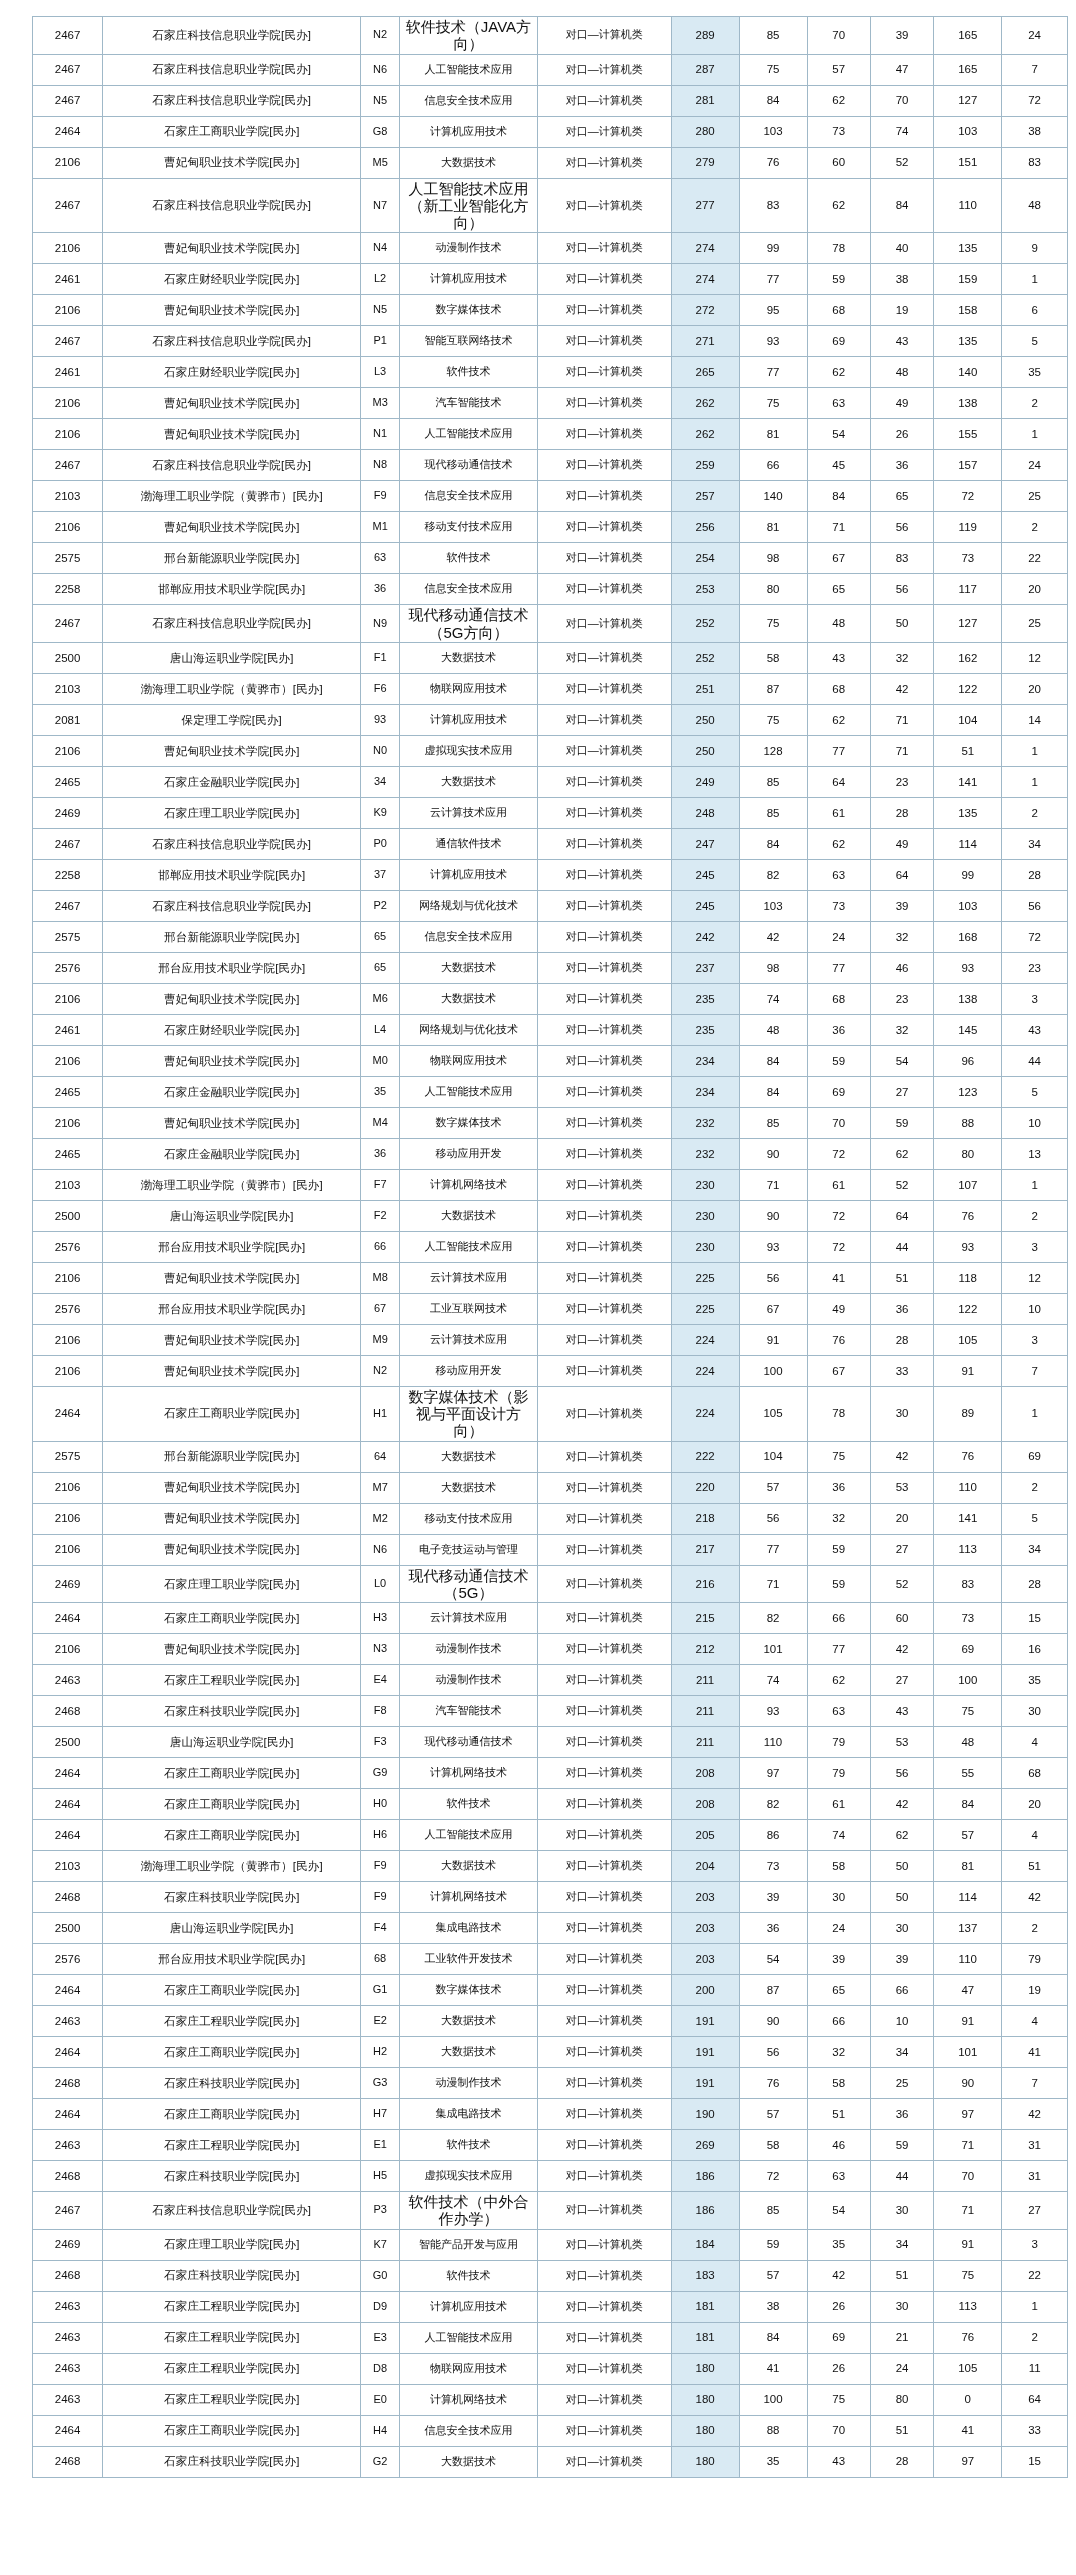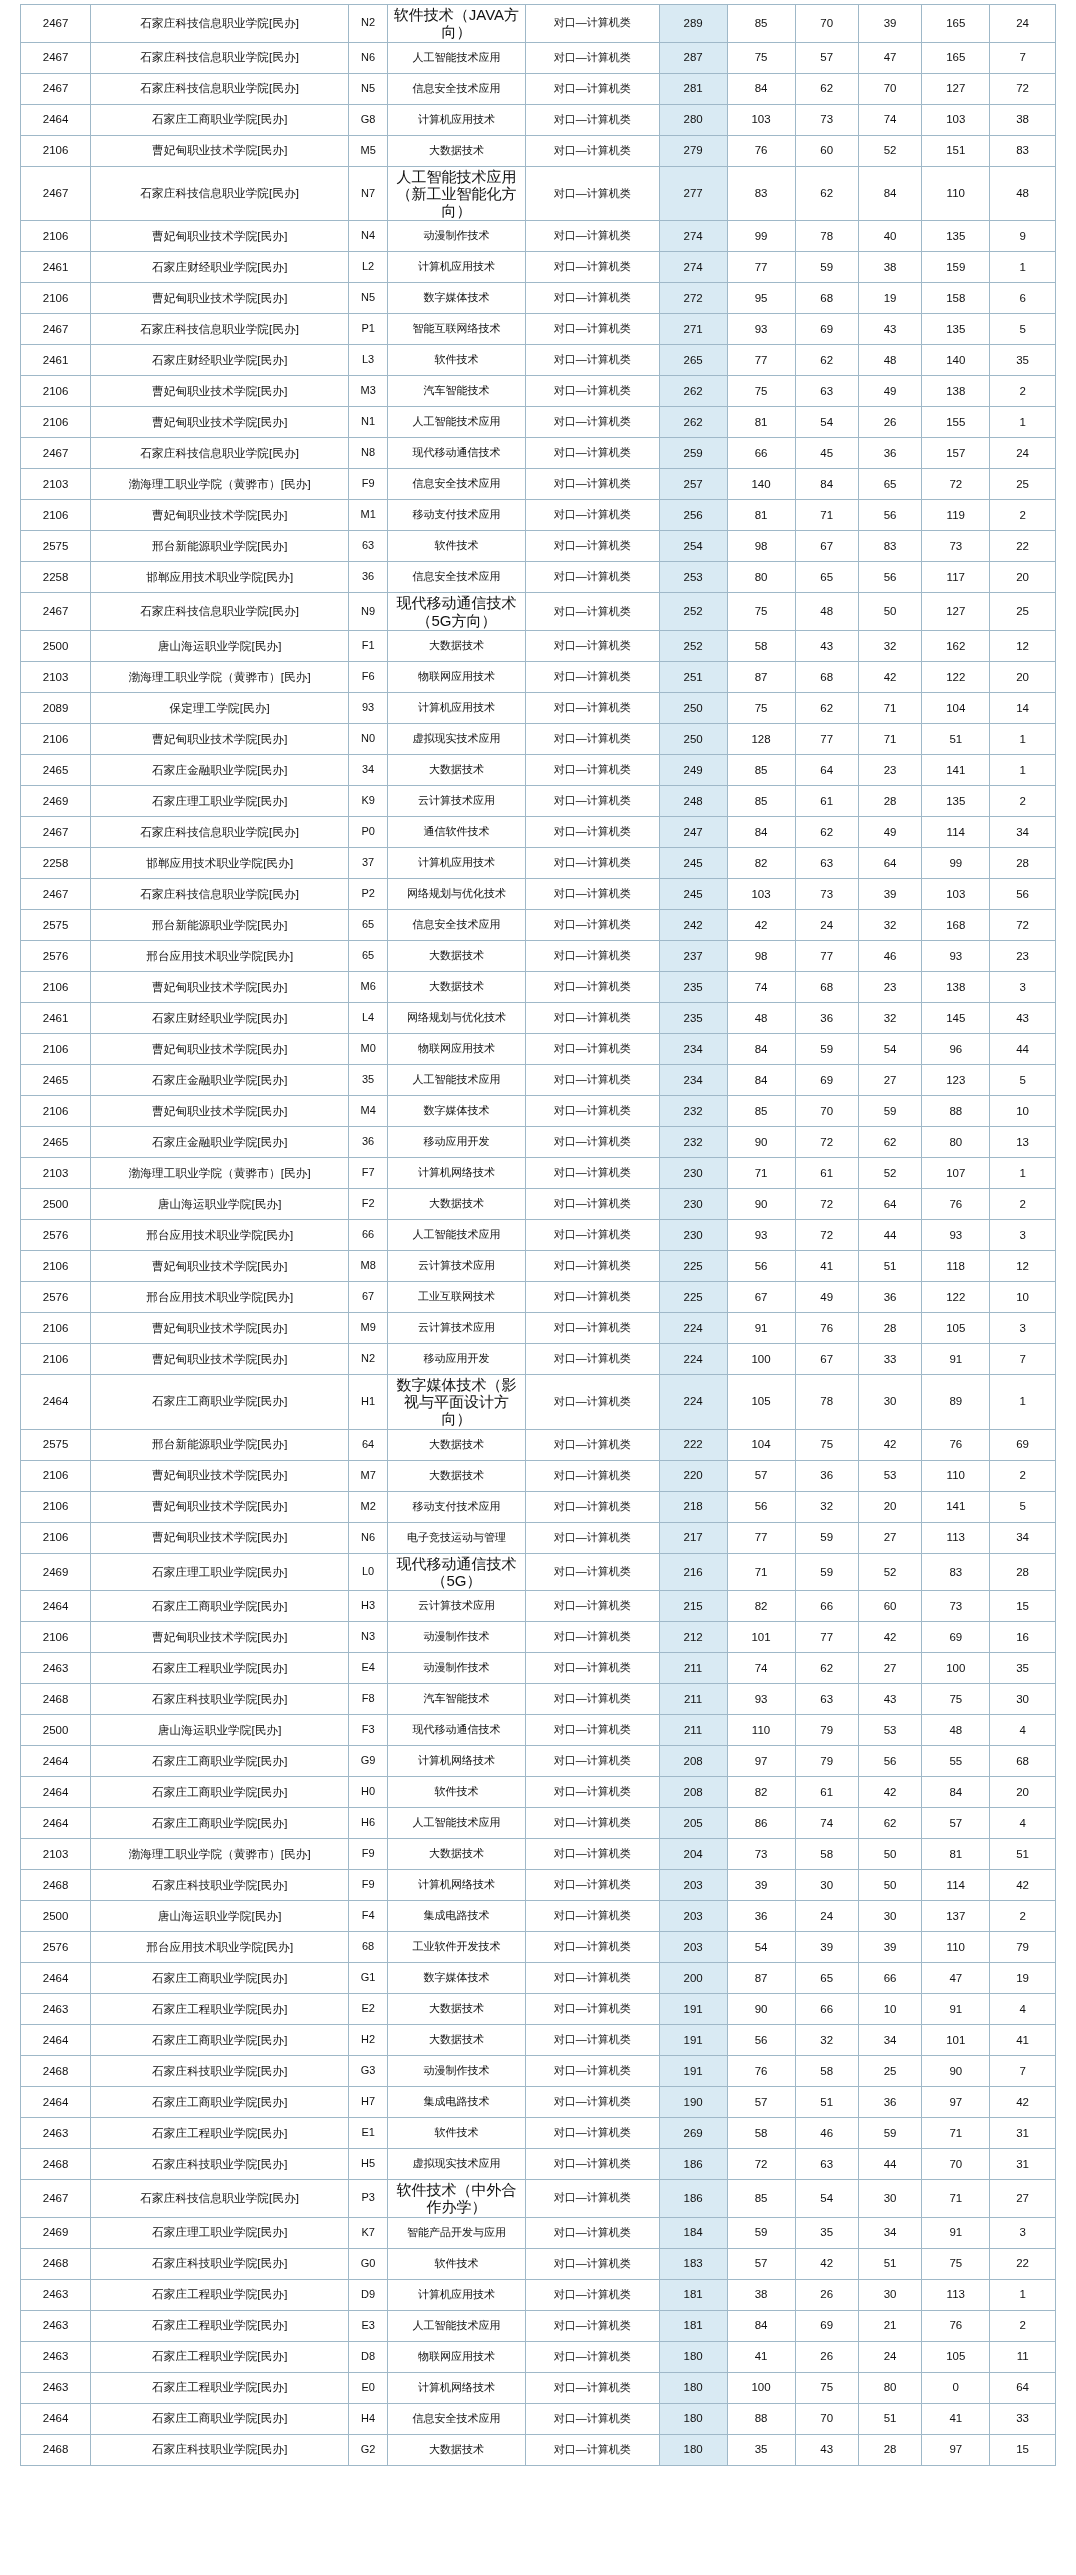--- a/index.html
+++ b/index.html
@@ -1,17 +1,17 @@
 <!DOCTYPE html>
 <html><head>
 <meta charset="utf-8">
 <style>
   html,body{margin:0;padding:0;background:#ffffff;}
   body{font-family:"Liberation Sans","DejaVu Sans",sans-serif;}
-  .sheet{width:1076px;background:#fff;padding:0;box-sizing:border-box;}
+  .sheet{width:1076px;background:#fff;padding:12px;box-sizing:border-box;}
   table{border-collapse:collapse;width:1036px;margin:4px 20px 0 20px;table-layout:fixed;}
   col.c0{width:62px;}
   col.c1{width:228px;}
   col.c2{width:34px;}
   col.c3{width:122px;}
   col.c4{width:118px;}
   col.c5{width:60px;}
   col.c6{width:60px;}
   col.c7{width:56px;}
   col.c8{width:56px;}
@@ -323,21 +323,21 @@
           <td class="major">物联网应用技术</td>
           <td class="cat">对口—计算机类</td>
           <td class="num score">251</td>
           <td class="num">87</td>
           <td class="num">68</td>
           <td class="num">42</td>
           <td class="num">122</td>
           <td class="num">20</td>
         </tr>
         <tr>
-          <td class="code">2089</td>
+          <td class="code">2081</td>
           <td class="name">保定理工学院[民办]</td>
           <td class="grp">93</td>
           <td class="major">计算机应用技术</td>
           <td class="cat">对口—计算机类</td>
           <td class="num score">250</td>
           <td class="num">75</td>
           <td class="num">62</td>
           <td class="num">71</td>
           <td class="num">104</td>
           <td class="num">14</td>

